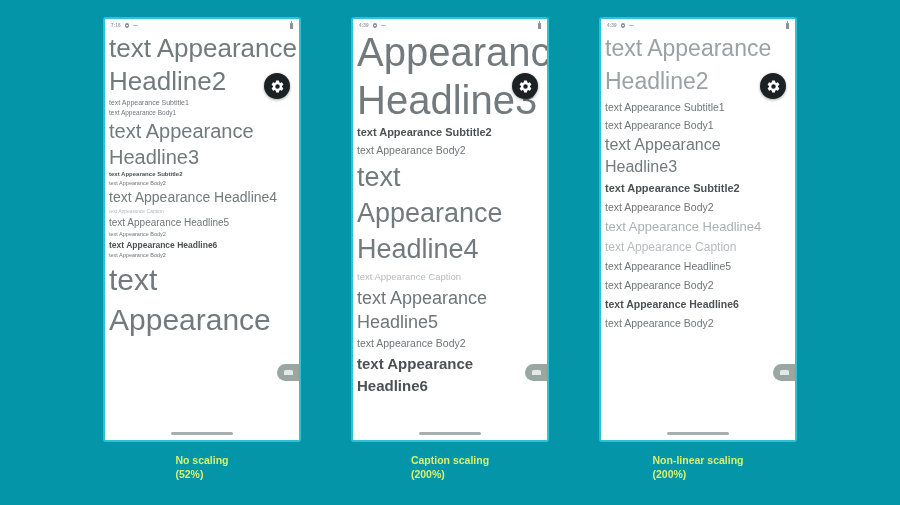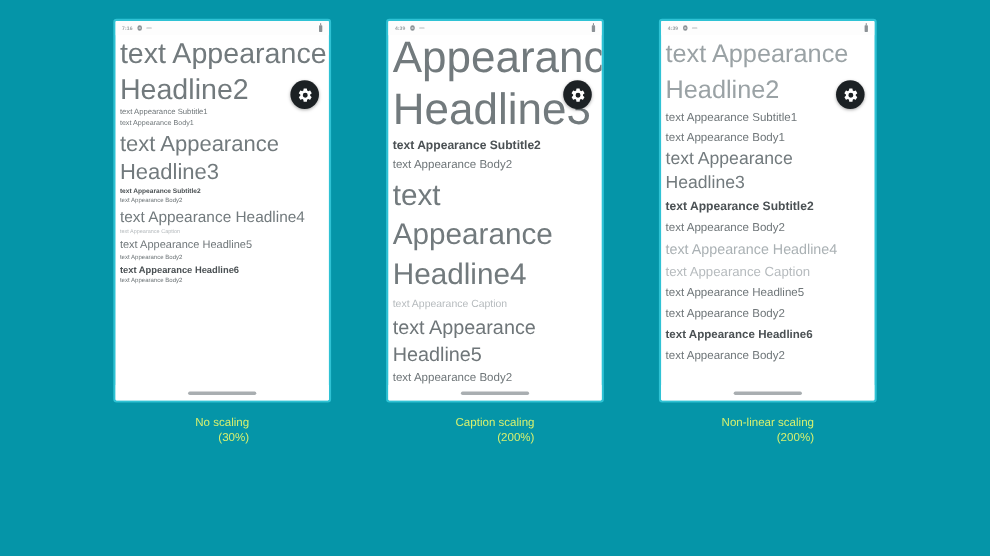--- a/index.html
+++ b/index.html
@@ -25,21 +25,21 @@
 
   .phone-col {
     width: 200px;
     display: flex;
     flex-direction: column;
     align-items: center;
   }
 
   .phone {
     width: 198px;
-    height: 349px;
+    height: 425px;
     background: #ffffff;
     border: 2px solid #2fc2d4;
     border-radius: 3px;
     position: relative;
     overflow: hidden;
     display: flex;
     flex-direction: column;
   }
 
   
@@ -165,25 +165,25 @@
   .nav-pill {
     width: 62px;
     height: 3px;
     background: #a9aeb1;
     border-radius: 2px;
   }
 
   
   .caption-block {
     margin-top: 11px;
-    text-align: right;
+    text-align: left;
     color: #d6f06f;
     font-size: 10.5px;
     line-height: 14px;
-    font-weight: 400;
+    font-weight: 700;
   }
   .caption-block .pct { display: block; }
 </style>
 </head>
 <body>
 
 <div class="stage">
 
   <div class="phone-col">
     <div class="phone">
@@ -211,31 +211,32 @@
             <div class="line" style="font-size: 6.5px; line-height: 10px; font-weight: 400; color: rgb(111, 118, 121);">text Appearance Body1</div>
             <div class="line wrap" style="font-size: 20px; line-height: 26px; font-weight: 400; color: rgb(114, 122, 125);">text Appearance Headline3</div>
             <div class="line" style="font-size: 6px; line-height: 9px; font-weight: 700; color: rgb(75, 81, 84);">text Appearance Subtitle2</div>
             <div class="line" style="font-size: 5.5px; line-height: 9px; font-weight: 400; color: rgb(111, 118, 121);">text Appearance Body2</div>
             <div class="line wrap" style="font-size: 14px; line-height: 19px; font-weight: 400; color: rgb(114, 122, 125);">text Appearance Headline4</div>
             <div class="line" style="font-size: 5px; line-height: 9px; font-weight: 400; color: rgb(182, 187, 190);">text Appearance Caption</div>
             <div class="line" style="font-size: 10px; line-height: 14px; font-weight: 400; color: rgb(111, 118, 121);">text Appearance Headline5</div>
             <div class="line" style="font-size: 5.5px; line-height: 9px; font-weight: 400; color: rgb(111, 118, 121);">text Appearance Body2</div>
             <div class="line" style="font-size: 8.5px; line-height: 12px; font-weight: 700; color: rgb(75, 81, 84);">text Appearance Headline6</div>
             <div class="line" style="font-size: 5.5px; line-height: 9px; font-weight: 400; color: rgb(111, 118, 121);">text Appearance Body2</div>
+            <div class="line wrap" style="font-size: 30px; line-height: 40px; font-weight: 400; color: rgb(114, 122, 125);">text Appearance</div>
           </div>
       </div>
 
       <div class="navbar">
         <div class="nav-pill"></div>
       </div>
     </div>
 
     <div class="caption-block">
       <span>No scaling</span>
-      <span class="pct">(30%)</span>
+      <span class="pct">(52%)</span>
     </div>
   </div>
 
   <div class="phone-col">
     <div class="phone">
 
       <div class="statusbar">
         <span class="sb-time">4:39</span>
         <span class="sb-ico"></span>
         <span class="sb-dash"></span>

